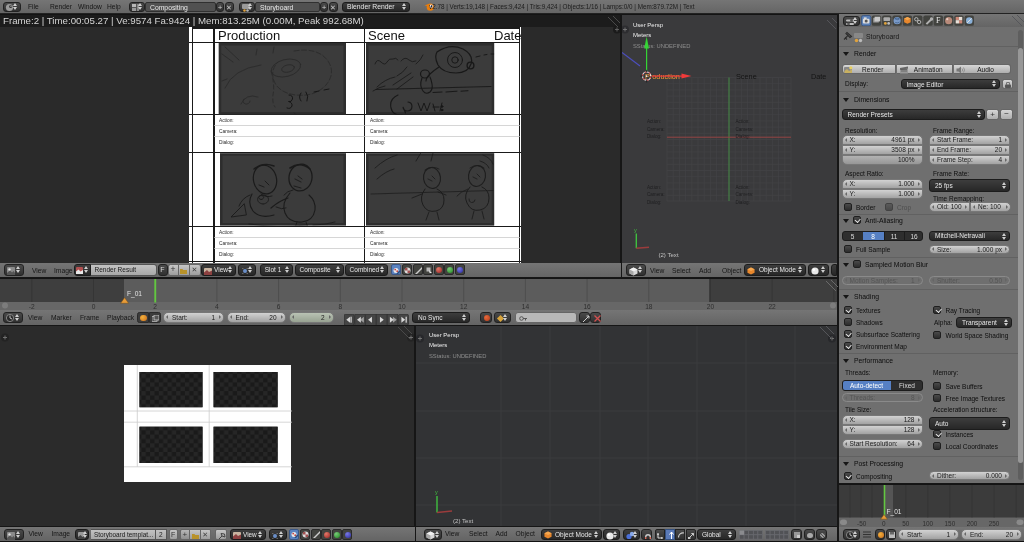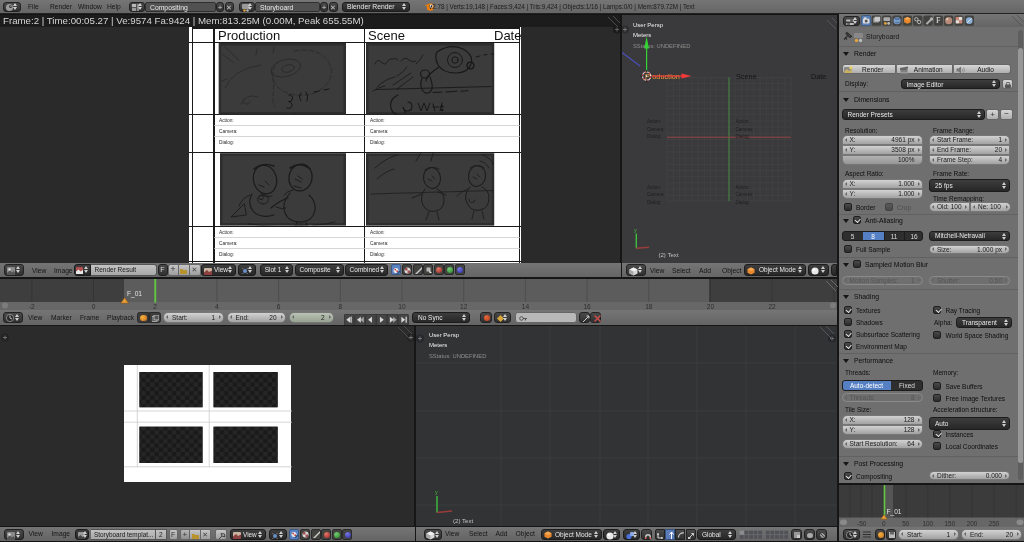--- a/index.html
+++ b/index.html
@@ -24,21 +24,21 @@
 .ib{background:linear-gradient(#4a4a4a,#303030);border:1px solid #222;border-radius:3px}
 </style></head>
 <body>
 <div id="root">
 
 <div class="a hdr" style="left:0;top:0;width:1024px;height:13.5px"></div>
 <div class="a" style="left:0;top:13.2px;width:1024px;height:1.3px;background:#222"></div>
 
 <div class="a" style="left:0;top:14.5px;width:620.5px;height:248px;background:#2a2a2a"></div>
 <div class="a" style="left:0;top:14.5px;width:620.5px;height:12px;background:#1c1c1c"></div>
-<div class="a" style="left:3px;top:15px;font-size:9.7px;color:#d4d4d4">Frame:2 | Time:00:05.27 | Ve:9574 Fa:9424 | Mem:813.25M (0.00M, Peak 655.55M)</div>
+<div class="a" style="left:3px;top:15px;font-size:9.7px;color:#d4d4d4">Frame:2 | Time:00:05.27 | Ve:9574 Fa:9424 | Mem:813.25M (0.00M, Peak 992.68M)</div>
 <div id="page">
  <div class="a" style="left:189px;top:26.5px;width:332px;height:236px;background:#fff"></div>
  <svg class="a" style="left:189px;top:26.5px" width="332" height="236" viewBox="0 0 332 236">
 
   <g stroke="#1a1a1a" stroke-width="1.1" shape-rendering="crispEdges">
    <line x1="3" y1="1" x2="331" y2="1"></line>
    <line x1="3.5" y1="0.5" x2="3.5" y2="236"></line>
    <line x1="25" y1="0.5" x2="25" y2="236"></line>
    <line x1="175.3" y1="0.5" x2="175.3" y2="236"></line>
    <line x1="330.8" y1="0.5" x2="330.8" y2="236"></line>

